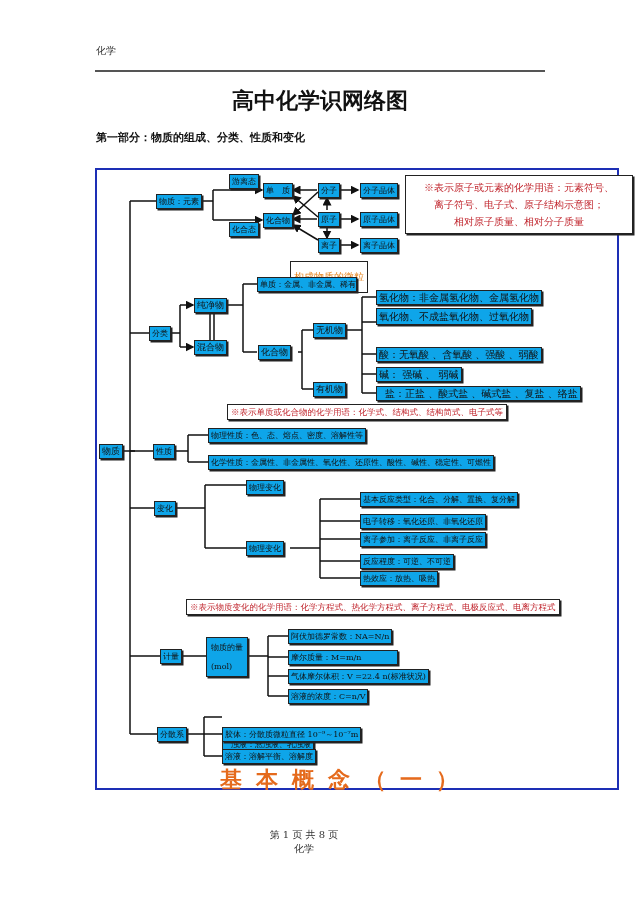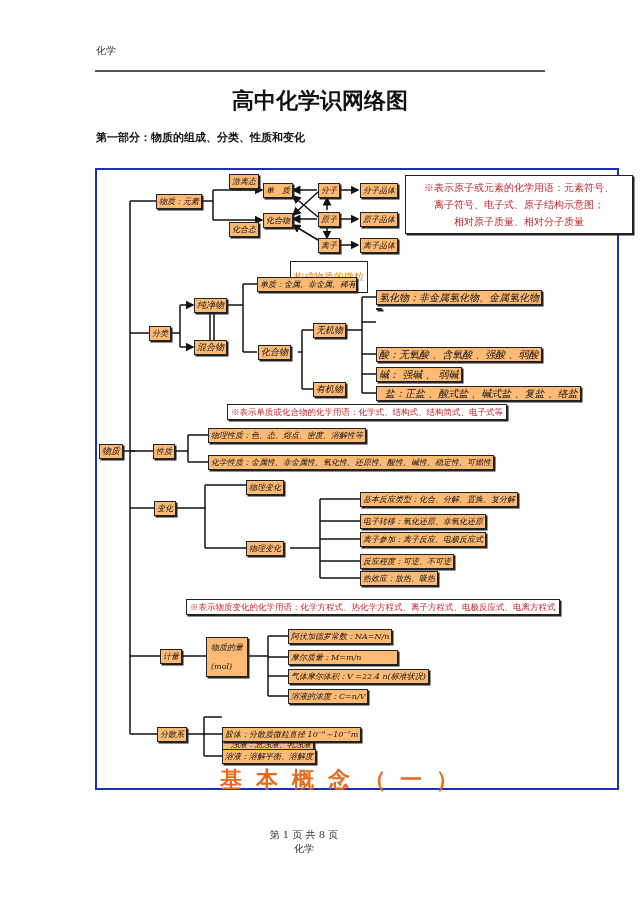--- a/index.html
+++ b/index.html
@@ -4,21 +4,21 @@
 <style>
   html,body{margin:0;padding:0;background:#fff;}
   body{width:640px;height:905px;position:relative;overflow:hidden;font-family:"DejaVu Serif","Liberation Serif",serif;color:#111;}
   .abs{position:absolute;}
   .hdr{left:96px;top:44px;font-size:10px;color:#333;}
   .rule{left:95px;top:70px;width:450px;height:2px;background:#555;}
   .title{left:0;width:640px;top:86px;text-align:center;font-size:22px;font-weight:bold;color:#111;}
   .section{left:96px;top:130px;font-size:11px;font-weight:bold;color:#111;}
   .frame{left:95px;top:168px;width:524px;height:622px;border:2px solid #1d2fb5;box-sizing:border-box;}
   svg.lines{position:absolute;left:0;top:0;}
-  .box{position:absolute;border:1.5px solid #222;box-shadow:1.5px 1.5px 0 #222;background:#fdba74;font-size:9px;line-height:13px;padding:0 2px;white-space:nowrap;box-sizing:border-box;color:#111;font-style:italic;}
+  .box{position:absolute;border:1.5px solid #222;box-shadow:1.5px 1.5px 0 #222;background:#0ea5e9;font-size:9px;line-height:13px;padding:0 2px;white-space:nowrap;box-sizing:border-box;color:#111;}
   .box.sm{font-size:8px;}
   .note{position:absolute;border:1.5px solid #222;box-shadow:1.5px 1.5px 0 #222;background:#fff;color:#c0242c;font-size:10px;line-height:17px;text-align:center;box-sizing:border-box;padding:3px 4px;}
   .note2{position:absolute;border:1.5px solid #222;box-shadow:1.5px 1.5px 0 #222;background:#fff;color:#c0242c;font-size:8.5px;line-height:14px;padding:0 3px;white-space:nowrap;box-sizing:border-box;}
   .orange{position:absolute;border:1.5px solid #222;background:#fff;color:#e6851f;font-size:10px;line-height:14px;padding:8px 3px;white-space:nowrap;box-sizing:border-box;}
   .big{position:absolute;left:220px;top:765px;font-size:22px;color:#e56a1c;font-weight:bold;letter-spacing:14px;white-space:nowrap;}
   .footer{left:0;width:608px;text-align:center;font-size:10px;color:#333;}
 </style>
 </head>
 <body>
 
@@ -138,36 +138,37 @@
 
 <div class="box sm" style="left:149px;top:326px;">分类</div>
 <div class="box" style="left:194px;top:298px;">纯净物</div>
 <div class="box" style="left:194px;top:340px;">混合物</div>
 <div class="box sm" style="left:257px;top:277px;width:100px;overflow:hidden;">单质：金属、非金属、稀有气体</div>
 <div class="box" style="left:258px;top:345px;">化合物</div>
 <div class="box" style="left:313px;top:323px;">无机物</div>
 <div class="box" style="left:313px;top:382px;">有机物</div>
 <div class="box" style="left:376px;top:290px;font-size:10px;">氢化物：非金属氢化物、金属氢化物</div>
 <div class="box" style="left:376px;top:308px;font-size:10px;line-height:15px;text-align:center;">
+  <div>氧化物、不成盐氧化物、过氧化物</div>
 </div>
 <div class="box" style="left:376px;top:347px;font-size:10px;">酸：无氧酸 、含氧酸 、强酸 、弱酸</div>
 <div class="box" style="left:376px;top:367px;font-size:10px;">碱： 强碱 、 弱碱</div>
 <div class="box" style="left:376px;top:386px;font-size:10px;padding-left:8px;">盐：正盐 、酸式盐 、碱式盐 、复盐 、络盐</div>
 <div class="note2" style="left:227px;top:404px;">※表示单质或化合物的化学用语：化学式、结构式、结构简式、电子式等</div>
 
 <div class="box sm" style="left:153px;top:444px;">性质</div>
 <div class="box sm" style="left:208px;top:428px;">物理性质：色、态、熔点、密度、溶解性等</div>
 <div class="box sm" style="left:208px;top:455px;">化学性质：金属性、非金属性、氧化性、还原性、酸性、碱性、稳定性、可燃性</div>
 
 <div class="box sm" style="left:154px;top:501px;">变化</div>
 <div class="box sm" style="left:246px;top:480px;">物理变化</div>
 <div class="box sm" style="left:246px;top:541px;">物理变化</div>
 <div class="box sm" style="left:360px;top:492px;">基本反应类型：化合、分解、置换、复分解</div>
 <div class="box sm" style="left:360px;top:514px;">电子转移：氧化还原、非氧化还原</div>
-<div class="box sm" style="left:360px;top:532px;">离子参加：离子反应、电极反应式</div>
+<div class="box sm" style="left:360px;top:532px;">离子参加：离子反应、非离子反应</div>
 <div class="box sm" style="left:360px;top:554px;">反应程度：可逆、不可逆</div>
 <div class="box sm" style="left:360px;top:571px;">热效应：放热、吸热</div>
 <div class="note2" style="left:186px;top:599px;">※表示物质变化的化学用语：化学方程式、热化学方程式、离子方程式、电极反应式、电离方程式</div>
 
 <div class="box sm" style="left:160px;top:649px;">计量</div>
 <div class="box sm" style="left:206px;top:637px;line-height:19px;text-align:left;padding:0 4px;">
   <div>物质的量</div>
   <div>(mol)</div>
 </div>
 <div class="box sm" style="left:288px;top:629px;">阿伏加德罗常数：NA=N/n</div>

